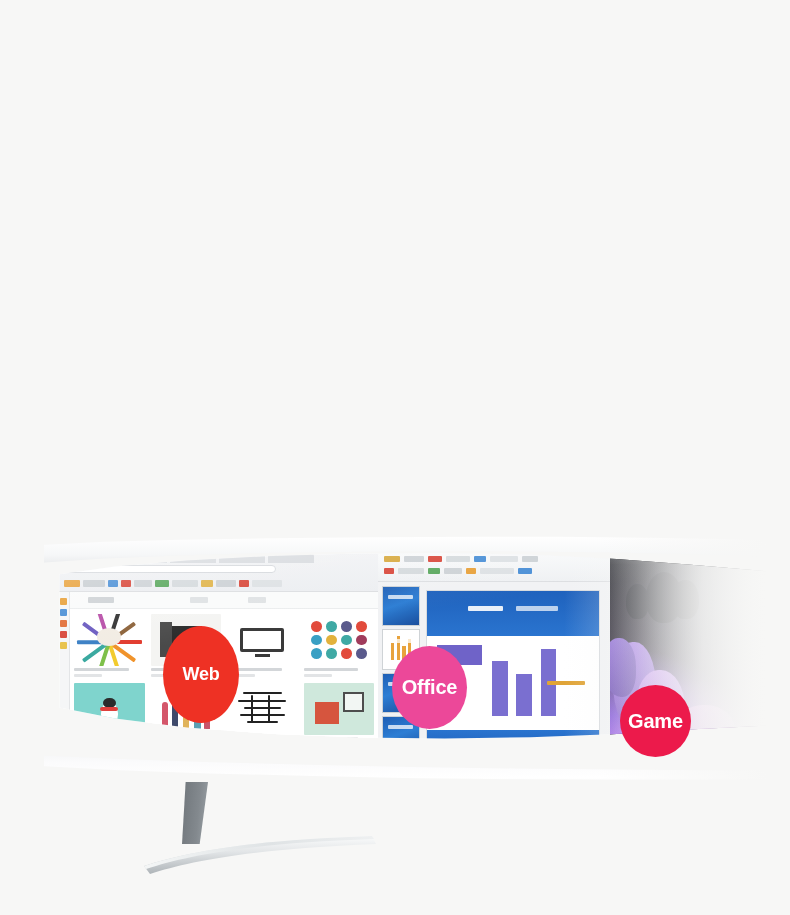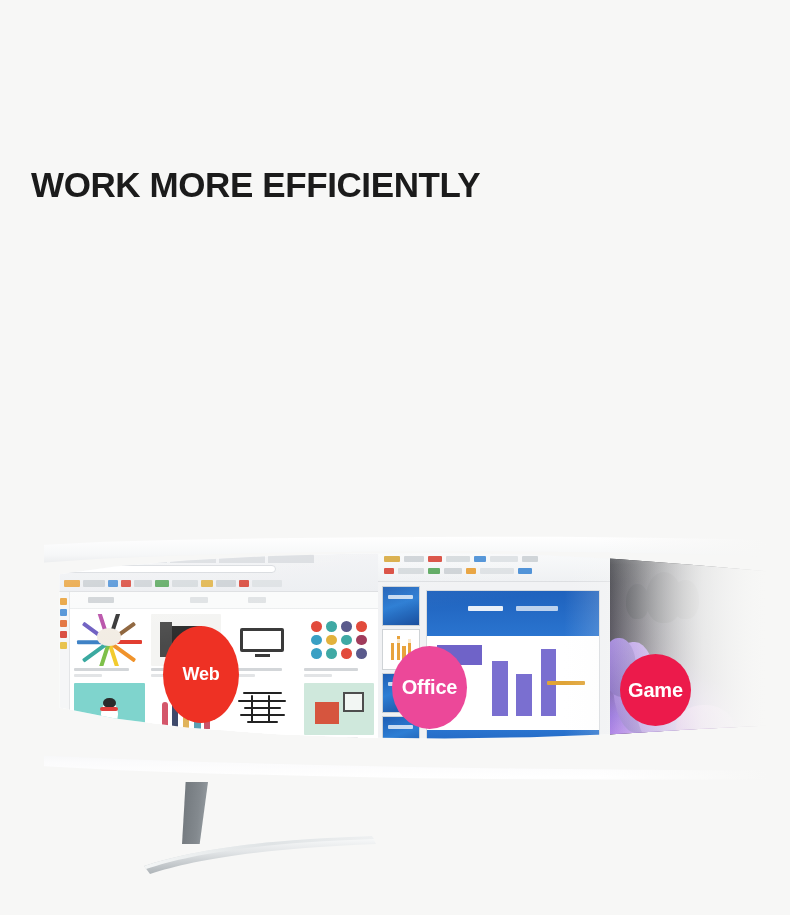--- a/index.html
+++ b/index.html
@@ -338,30 +338,29 @@
   }
   .badge-web {
     left:163px; top:626px; width:76px; height:97px;
     border-radius:50%; font-size:18px;
   }
   .badge-office {
     left:392px; top:646px; width:75px; height:83px;
     border-radius:50%; font-size:20px;
   }
   .badge-game {
-    left:620px; top:654px; width:71px; height:72px;
+    left:620px; top:685px; width:71px; height:72px;
     border-radius:50%; font-size:20px;
   }
 </style>
 </head>
 <body>
 
 <div class="copy">
   <h1 class="headline">
-    <span class="hl-line">WORK MORE EFFICIENTLY</span>
   </h1>
 </div>
 
 <div class="stage">
 
   <div class="stand-base">
     <svg viewBox="0 0 238 40" preserveAspectRatio="none" aria-hidden="true">
       <defs>
         <linearGradient id="baseGrad" x1="0" y1="0" x2="0" y2="1">
           <stop offset="0%" stop-color="#fbfcfc"></stop>

